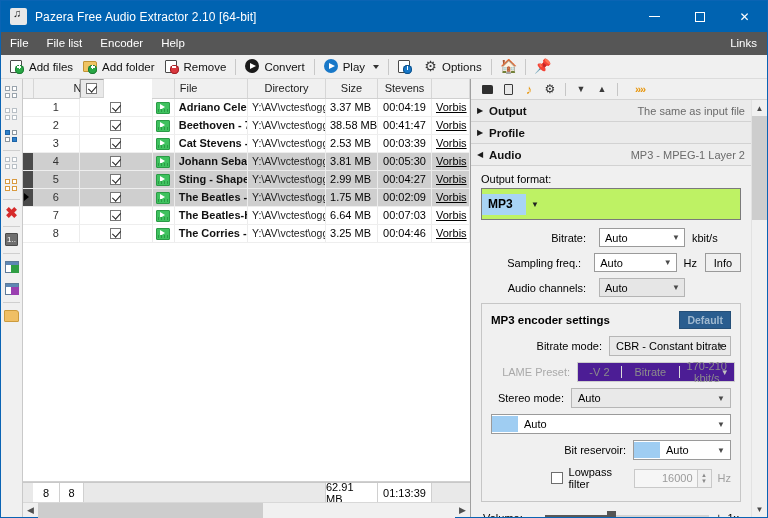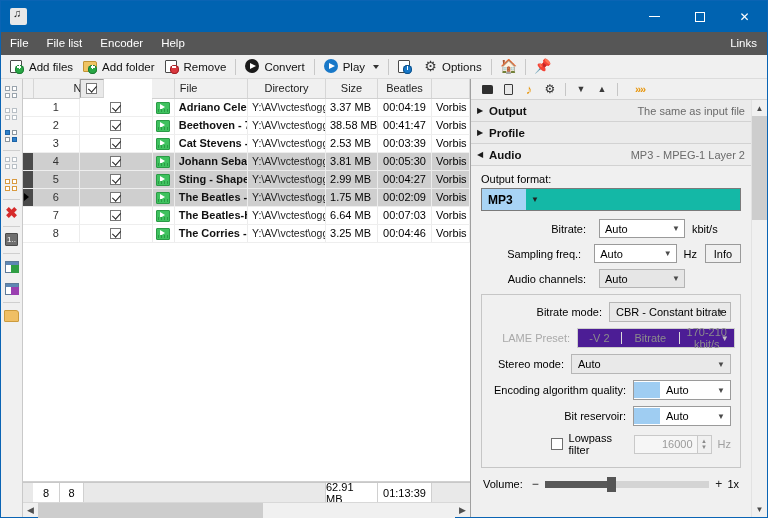--- a/index.html
+++ b/index.html
@@ -126,21 +126,21 @@
   tr.row.current td.c-mark { background:#4a4a4a; position:relative; }
   tr.row.current td.c-mark::after{content:"";position:absolute;left:1px;top:4px;
       border-left:5px solid #000;border-top:4px solid transparent;border-bottom:4px solid transparent;}
   td.c-no { width:27px; text-align:center; color:#333; }
   td.c-chk { width:24px; text-align:center; }
   td.c-ico { width:22px; text-align:center; padding:0;}
   td.c-file { font-weight:bold; color:#111; }
   td.c-dir { width:78px; font-size:10.5px; color:#222; }
   td.c-size { width:52px; text-align:right; padding-right:6px; }
   td.c-dur { width:54px; text-align:center; }
-  td.c-fmt { width:38px; padding-left:4px; }
+  td.c-fmt { width:38px; padding-left:4px;text-decoration:underline; }
   .cbox { display:inline-block; width:11px; height:11px; border:1px solid #777;
           background:#fff; position:relative; vertical-align:middle; }
   .cbox.on::after{ content:""; position:absolute; left:3px; top:0px; width:4px; height:7px;
           border:solid #222; border-width:0 1.6px 1.6px 0; transform:rotate(42deg); }
   .fico { display:inline-block; width:14px; height:12px; background:#3fc25f;
           border:1px solid #2a9b46; border-radius:1px; position:relative; vertical-align:middle;}
   .fico::before{content:"";position:absolute;left:3px;top:1px;
       border-left:5px solid #fff;border-top:3px solid transparent;border-bottom:3px solid transparent;}
   .fico::after{content:"";position:absolute;left:1px;bottom:1px;right:1px;height:3px;
       background:repeating-linear-gradient(90deg,#2a9b46 0 1.5px,#3fc25f 1.5px 3px);}
@@ -178,22 +178,22 @@
 
   .sect { height:22px; display:flex; align-items:center; background:#ebebeb;
           border-bottom:1px solid #d2d2d2; padding:0 6px; }
   .sect.open { background:#ededed; }
   .sect-tri { width:12px; color:#1a1a1a; font-size:8px; }
   .sect-lbl { font-weight:bold; font-size:11.5px; color:#111; }
   .sect-val { margin-left:auto; color:#6a6a6a; font-size:11px; }
 
   .pane { padding:7px 10px 0 10px; background:#f0f0f0; }
   .lblrow { font-size:11px; margin-bottom:3px; }
-  .fmtbox { display:flex; align-items:center; height:23px; border:1px solid #7a7a7a;
-            background:#14b8a6; margin-bottom:8px; }
+  .fmtbox { display:flex; align-items:center; height:32px; border:1px solid #7a7a7a;
+            background:#bef264; margin-bottom:8px; }
   .fmtbox .tag { background:#a8d4f5; font-weight:bold; padding:0 6px; height:21px;
                  display:flex; align-items:center; font-size:12px; min-width:44px;}
   .fmtbox .val { padding-left:8px; font-size:11.5px; flex:1 1 auto;}
   .fmtbox .arr { width:18px; text-align:center; font-size:8px; color:#222; }
 
   .frow { display:flex; align-items:center; margin-bottom:6px; }
   .frow .lab { width:118px; text-align:right; padding-right:13px; font-size:11px; }
   .sel { height:19px; border:1px solid #9a9a9a; background:#fff; display:flex;
          align-items:center; font-size:11px; padding-left:5px; position:relative;}
   .sel.gray { background:#e6e6e6; border-color:#b4b4b4; }
@@ -247,20 +247,21 @@
   .vs-track { flex:1 1 auto; position:relative; background:#f0f0f0;}
   .vs-thumb { position:absolute; left:0; top:0; width:15px; height:27%; background:#cdcdcd; }
 </style>
 </head>
 <body>
 
 <div id="app">
 
   <div class="titlebar">
     <div class="title-icon"></div>
+    <div class="title-text">Pazera Free Audio Extractor 2.10  [64-bit]</div>
     <div class="title-btns">
       <div class="tbtn">
           <span class="dash"></span>
         </div>
       <div class="tbtn">
           <span class="sq"></span>
         </div>
       <div class="tbtn close">
           <span>✕</span>
         </div>
@@ -400,21 +401,21 @@
           <tr class="hdr">
             <th style="width:10px;padding:0;"></th>
             <th style="width:27px;padding-left:40px;">No</th>
             <th class="sel" style="width:24px;">
               <span class="cbox on"></span>
             </th>
             <th style="width:22px;"></th>
             <th class="left">File</th>
             <th style="width:78px;">Directory</th>
             <th style="width:52px;">Size</th>
-            <th style="width:54px;">Beatles</th>
+            <th style="width:54px;">Stevens</th>
             <th style="width:38px;"></th>
           </tr>
         </thead>
         <tbody>
           <tr class="row">
             <td class="c-mark"></td>
             <td class="c-no">1</td>
             <td class="c-chk"><span class="cbox on"></span></td>
             <td class="c-ico"><span class="fico"></span></td>
             <td class="c-file">Adriano Celentano &amp; Claudia Mori - No...</td>
@@ -600,20 +601,24 @@
             <div class="frow">
               <span class="lab">Audio channels:</span>
               <span class="sel w86 gray">
                 <span>Auto</span>
                 <span class="dd">▼</span>
               </span>
             </div>
           </div>
 
           <div class="group">
+            <div class="group-title">
+              <span>MP3 encoder settings</span>
+              <span class="btn-default">Default</span>
+            </div>
 
             <div class="grow">
               <span class="glab" style="width:118px;">Bitrate mode:</span>
               <span class="gsel gray" style="flex:1 1 auto;">
                 <span>CBR - Constant bitrate</span>
                 <span class="dd">▼</span>
               </span>
             </div>
 
             <div class="grow">
@@ -628,21 +633,20 @@
 
             <div class="grow">
               <span class="glab" style="width:80px;">Stereo mode:</span>
               <span class="gsel gray" style="flex:1 1 auto;">
                 <span>Auto</span>
                 <span class="dd">▼</span>
               </span>
             </div>
 
             <div class="grow">
-              <span class="glab" style="width:142px;">Encoding algorithm quality:</span>
               <span class="gsel" style="flex:1 1 auto;padding-left:0;">
                 <span class="swatch"></span>
                 <span>Auto</span>
                 <span class="dd">▼</span>
               </span>
             </div>
 
             <div class="grow">
               <span class="glab" style="width:142px;">Bit reservoir:</span>
               <span class="gsel" style="flex:1 1 auto;padding-left:0;">

